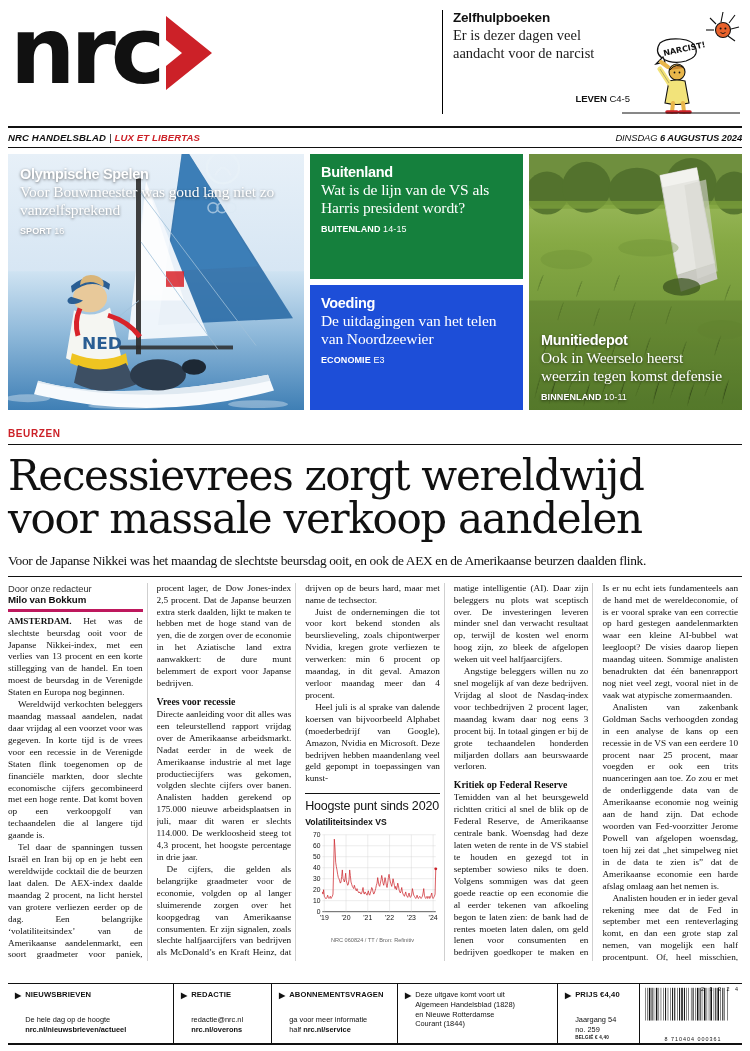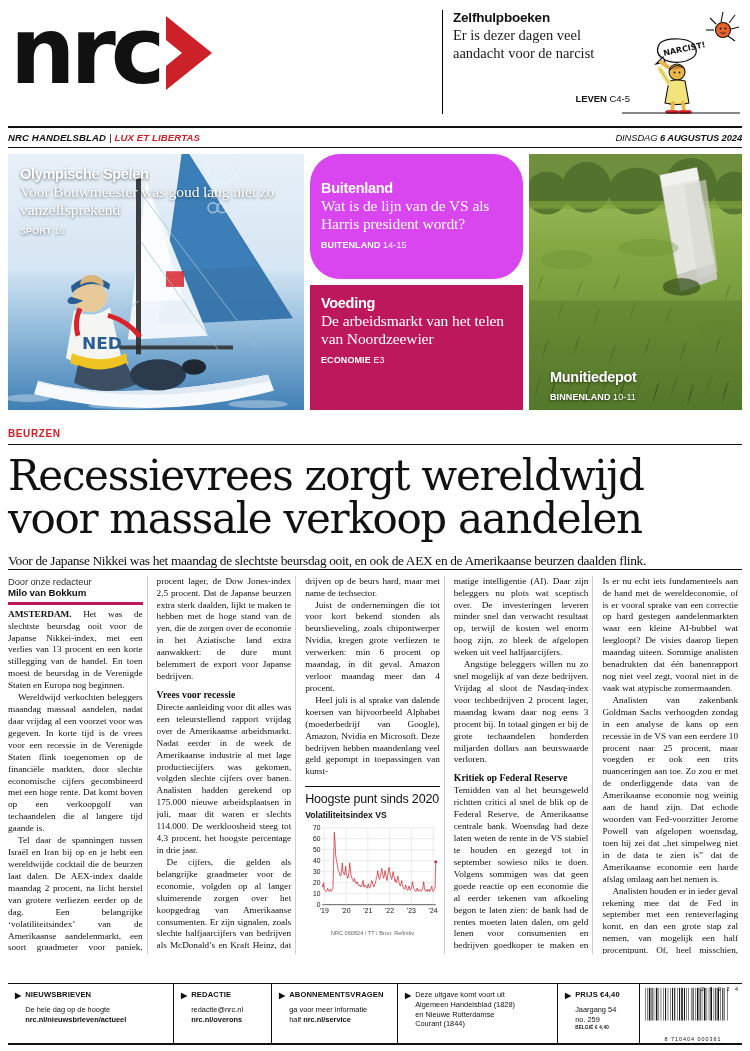--- a/index.html
+++ b/index.html
@@ -74,32 +74,32 @@
   .t-sport {
     grid-column: 1; grid-row: 1 / span 2;
     position: relative; overflow: hidden;
     background: linear-gradient(170deg,#d9e7f2 0%, #b9d3e8 30%, #6a9fc8 60%, #2d6ea8 100%);
   }
   .sail-img { position: absolute; inset: 0; }
   .t-sport .t-body { position: relative; z-index: 3; padding: 12px 12px 0 12px; }
 
   .t-buiten {
     grid-column: 2; grid-row: 1;
-    background: #d946ef; padding: 26px 11px 0 11px; position: relative; border-radius: 30px;
+    background: #15803d; padding: 10px 11px 0 11px; position: relative;
   }
   .t-voeding {
     grid-column: 2; grid-row: 2;
-    background: #be185d; padding: 10px 11px 0 11px; position: relative;
+    background: #1d4ed8; padding: 10px 11px 0 11px; position: relative;
   }
   .t-munitie {
     grid-column: 3; grid-row: 1 / span 2;
     position: relative; overflow: hidden;
     background: linear-gradient(180deg,#9dbb5e 0%, #7fa741 40%, #6f9a38 100%);
   }
-  .t-munitie .t-body { position: absolute; left: 9px; bottom: 4px; z-index: 3; padding: 0 12px 4px 12px; }
+  .t-munitie .t-body { position: absolute; left: 0; bottom: 4px; z-index: 3; padding: 0 12px 4px 12px; }
 
   .t-kicker {
     font-family: "Liberation Sans", sans-serif;
     font-weight: 700; font-size: 14.5px; line-height: 1.12; letter-spacing: -0.3px;
   }
   .t-head {
     font-family: "Liberation Serif", serif;
     font-size: 15.5px; line-height: 1.17; letter-spacing: -0.1px;
     margin-top: 1px;
   }
@@ -120,21 +120,21 @@
   }
   .headline {
     font-family: "DejaVu Serif", serif;
     font-weight: 400;
     font-size: 42px; line-height: 1.02; letter-spacing: -1.3px;
     color: #111; margin-top: 10px;
   }
   .standfirst {
     font-family: "Liberation Serif", serif;
     font-size: 13.4px; color: #111; letter-spacing: -0.35px;
-    margin-top: 12px; border-bottom: 1px solid #111;
+    margin-top: 12px; padding-bottom: 7px; border-bottom: 1px solid #111;
   }
 
   
   .cols {
     margin: 6px 8px 0 8px;
     display: grid;
     grid-template-columns: repeat(5, 1fr);
     gap: 0 9px;
     height: 378px;
     overflow: hidden;
@@ -191,21 +191,21 @@
     border-right: 1px solid #111;
     display: flex; gap: 4px;
   }
   .fcell:last-child { border-right: none; }
   .fmark {
     font-size: 8px; line-height: 1; color: #111; font-weight: 700; margin-top: 2px;
   }
   .ftitle {
     font-family: "Liberation Sans", sans-serif;
     font-weight: 700; font-size: 7.6px; letter-spacing: 0.15px; color: #111;
-    margin-bottom: 6px;
+    margin-bottom: 16px;
   }
   .ftext {
     font-family: Liberation Sans, sans-serif;
     font-size: 7.4px; line-height: 1.32; color: #111;
   }
   .ftext b { font-weight: 700; }
   .ftiny { font-size: 4.6px; font-weight: 700; color: #111; letter-spacing:0.2px; }
   .f1 { width: 166px; } .f2 { width: 98px; } .f3 { width: 126px; }
   .f4 { width: 160px; } .f5 { width: 82px; }
   .f6 { flex: 1; align-items: center; justify-content: center; padding: 2px 0 2px 4px;}
@@ -373,21 +373,21 @@
       <div class="t-kicker">Buitenland</div>
       <div class="t-head">Wat is de lijn van de VS als Harris president wordt?</div>
       <div class="t-ref">
         <b>BUITENLAND</b>
         <span>14-15</span>
       </div>
     </div>
 
     <div class="t-voeding on-dark">
       <div class="t-kicker">Voeding</div>
-      <div class="t-head">De arbeidsmarkt van het telen van Noordzeewier</div>
+      <div class="t-head">De uitdagingen van het telen van Noordzeewier</div>
       <div class="t-ref">
         <b>ECONOMIE</b>
         <span>E3</span>
       </div>
     </div>
 
     <div class="t-munitie on-dark">
       <div class="sail-img">
         <svg viewBox="0 0 296 262" width="100%" height="100%" preserveAspectRatio="none">
           <defs>
@@ -450,20 +450,21 @@
             <ellipse cx="52" cy="108" rx="36" ry="10"></ellipse>
             <ellipse cx="166" cy="96" rx="42" ry="9"></ellipse>
             <ellipse cx="268" cy="180" rx="34" ry="10"></ellipse>
           </g>
 
           <rect y="150" width="296" height="112" fill="#2e4413" opacity="0.18"></rect>
         </svg>
       </div>
       <div class="t-body t-shadow">
         <div class="t-kicker">Munitiedepot</div>
+        <div class="t-head">Ook in Weerselo heerst weerzin tegen komst defensie</div>
         <div class="t-ref">
           <b>BINNENLAND</b>
           <span>10-11</span>
         </div>
       </div>
     </div>
   </div>
 
   <div class="mainstory">
     <div class="section-tag">BEURZEN</div>

